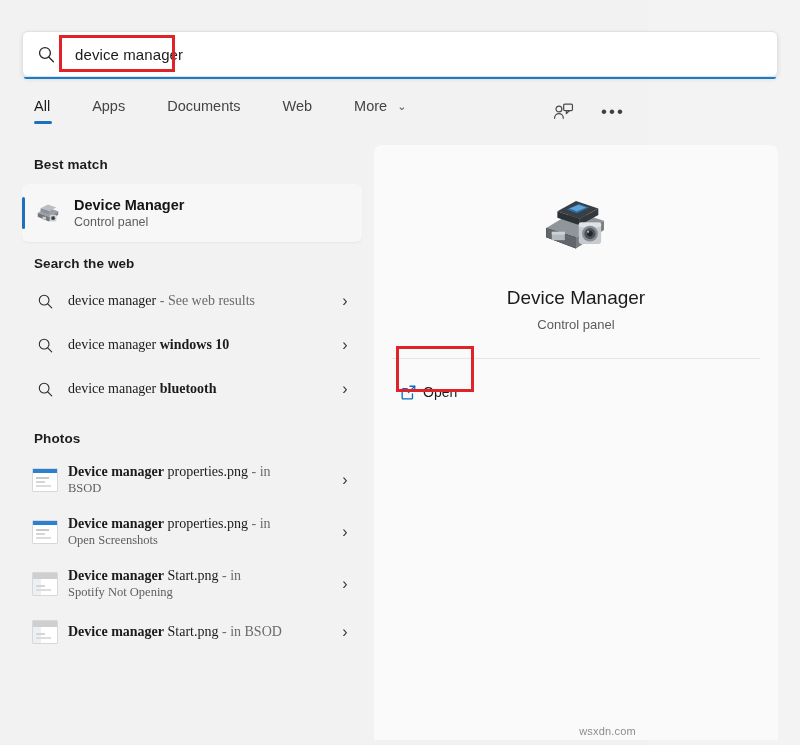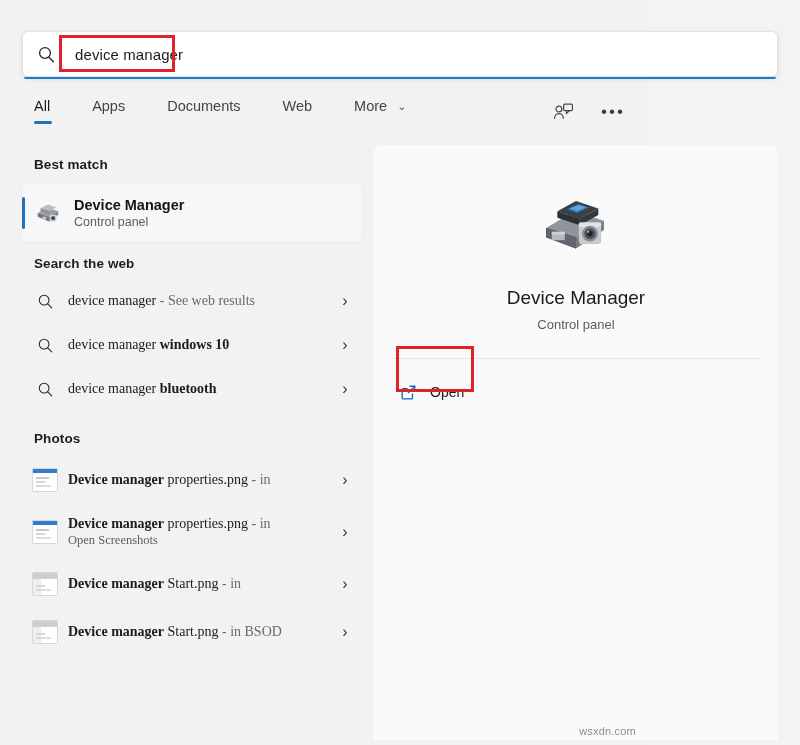--- a/index.html
+++ b/index.html
@@ -123,21 +123,21 @@
 
   
   .preview-hero { padding-top: 36px; text-align: center; }
   .preview-icon-wrap { height: 96px; display: flex; align-items: center; justify-content: center; }
   .preview-title { font-size: 19px; color: #1b1b1b; margin-top: 10px; }
   .preview-sub { font-size: 13px; color: #5c5c5c; margin-top: 8px; }
   .preview-divider { margin: 26px 18px 0 18px; height: 1px; background: #e6e6e6; }
 
   .open-action {
     position: relative; margin: 16px 0 0 22px; width: 110px; height: 34px;
-    display: flex; align-items: center; gap: 10px;
+    display: flex; align-items: center; gap: 3px;
   }
   .open-icon { width: 24px; display: flex; align-items: center; justify-content: center; color: #0d6cbd; flex: 0 0 24px; }
   .open-label { font-size: 14px; color: #1b1b1b; }
   .redbox-open { left: 396px; top: 346px; width: 78px; height: 46px; }
 
   .watermark {
     position: absolute; right: 12px; bottom: 8px;
     font-size: 11px; color: #8d8d8d; letter-spacing: .2px;
   }
 </style>
@@ -267,20 +267,21 @@
       <span class="row-icon">
         <span class="thumb">
           <span class="bar"></span>
             <span class="l1"></span>
             <span class="l2"></span>
             <span class="l3"></span>
         </span>
       </span>
       <span class="row-body">
         <span class="row-line"><span class="b">Device manager</span><span> properties.png</span><span class="dim"> - in</span></span>
+        <span class="row-sub">BSOD</span>
       </span>
       <span class="row-chev">›</span>
     </div>
 
     <div class="result-row tall">
       <span class="row-icon">
         <span class="thumb">
           <span class="bar"></span>
             <span class="l1"></span>
             <span class="l2"></span>
@@ -298,20 +299,21 @@
       <span class="row-icon">
         <span class="thumb variant">
           <span class="bar"></span>
             <span class="side"></span>
             <span class="l2"></span>
             <span class="l3"></span>
         </span>
       </span>
       <span class="row-body">
         <span class="row-line"><span class="b">Device manager</span><span> Start.png</span><span class="dim"> - in</span></span>
+        <span class="row-sub">Spotify Not Opening</span>
       </span>
       <span class="row-chev">›</span>
     </div>
 
     <div class="result-row">
       <span class="row-icon">
         <span class="thumb variant">
           <span class="bar"></span>
             <span class="side"></span>
             <span class="l2"></span>

